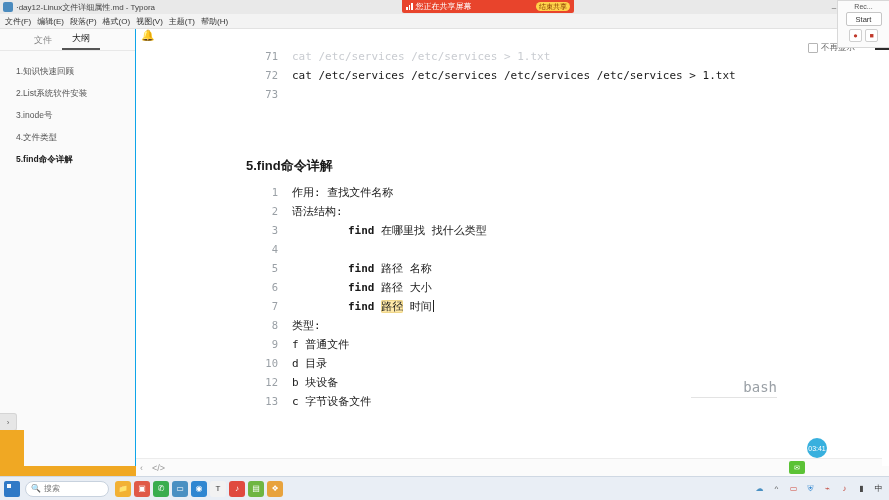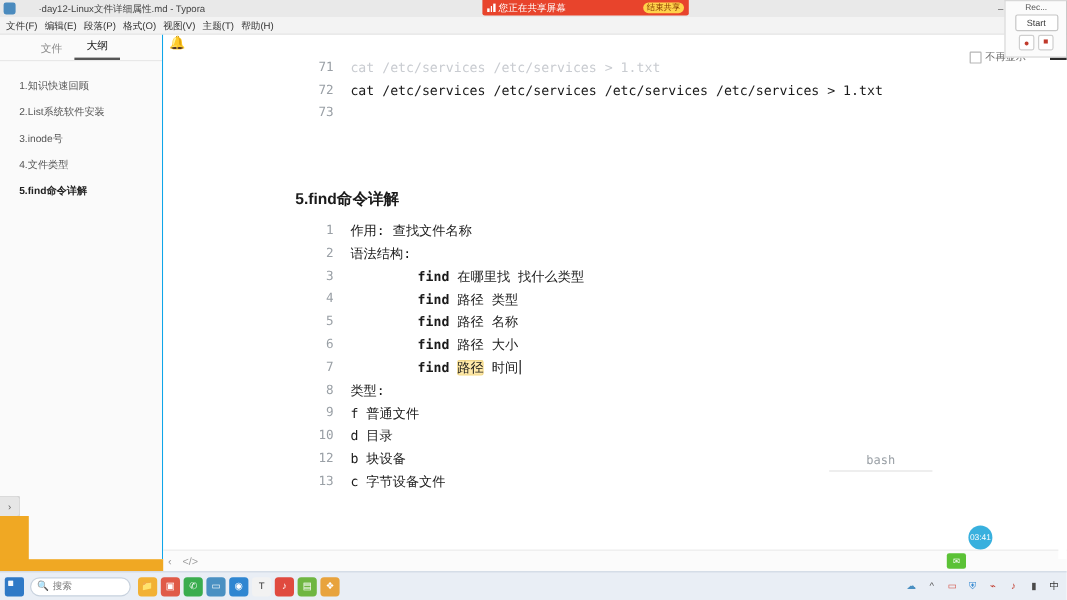--- a/index.html
+++ b/index.html
@@ -39,21 +39,20 @@
     margin-left: 3px; margin-right: 3px;
     background: #4b8bbe;
     border-radius: 2px;
     flex: none;
   }
   .tb-title {
     font-size: 8px;
     color: #444;
     white-space: nowrap;
     overflow: hidden;
-    margin-left: 16px;
   }
   .tb-spacer { flex: 1; }
   .tb-btn {
     width: 22px; height: 14px;
     font-size: 8px;
     color: #555;
     display: flex; align-items: center; justify-content: center;
   }
 
   
@@ -193,23 +192,23 @@
     height: 12px;
     background: #222;
     vertical-align: -2px;
     margin-left: 1px;
   }
   .lang-label {
     position: absolute;
     left: 555px; top: 350px;
     width: 86px;
     font-family: "DejaVu Sans Mono", monospace;
-    font-size: 10px;
+    font-size: 14px;
     color: #9aa0a6;
-    text-align: center;
+    text-align: right;
     border-bottom: 1px solid #e3e3e3;
     padding-bottom: 2px;
   }
 
   
   .statusbar {
     position: absolute;
     left: 136px; top: 458px;
     width: 753px; height: 18px;
     background: #fbfbfb;
@@ -511,21 +510,20 @@
       <div class="cb-row">
         <div class="cb-ln">2</div>
         <div class="cb-txt">语法结构:</div>
       </div>
       <div class="cb-row">
         <div class="cb-ln">3</div>
         <div class="cb-txt indent1"><span class="cb-kw">find</span> 在哪里找 找什么类型</div>
       </div>
       <div class="cb-row">
         <div class="cb-ln">4</div>
-        <div class="cb-txt indent1"><span class="cb-kw">find</span> 路径 类型</div>
       </div>
       <div class="cb-row">
         <div class="cb-ln">5</div>
         <div class="cb-txt indent1"><span class="cb-kw">find</span> 路径 名称</div>
       </div>
       <div class="cb-row">
         <div class="cb-ln">6</div>
         <div class="cb-txt indent1"><span class="cb-kw">find</span> 路径 大小</div>
       </div>
       <div class="cb-row">

